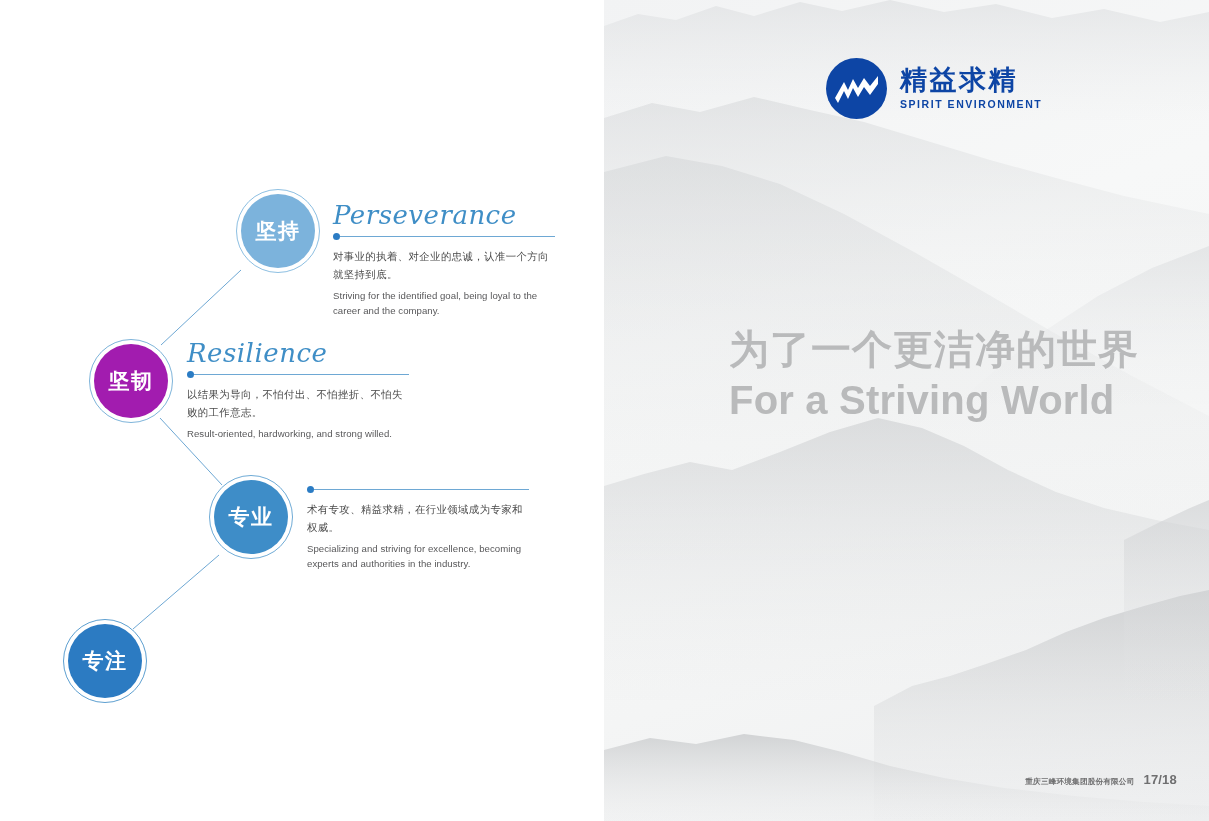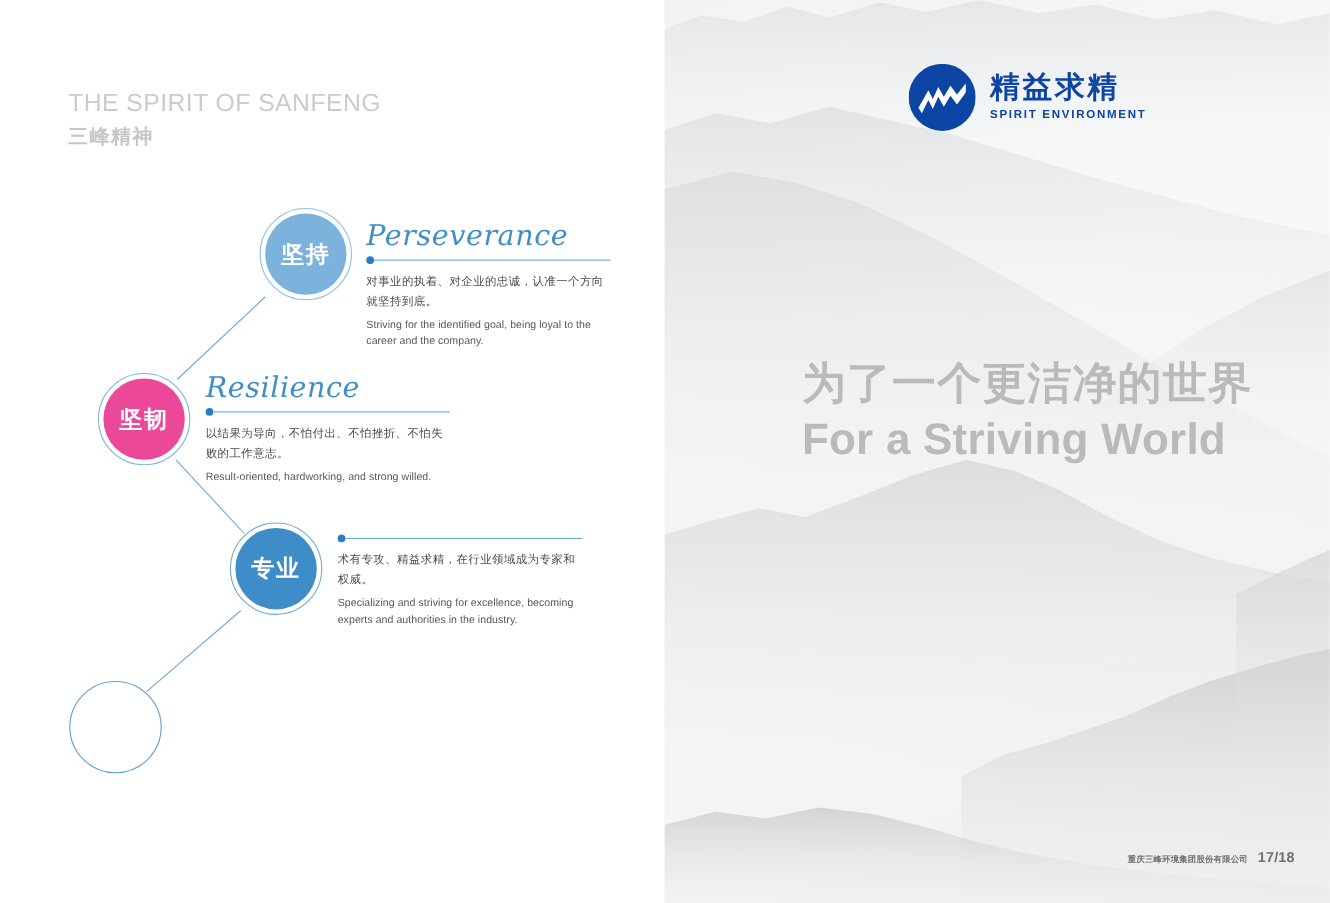--- a/index.html
+++ b/index.html
@@ -232,24 +232,20 @@
     letter-spacing: 0.2px;
   }
 </style>
 </head>
 <body>
 
 <div id="page">
 
   <div id="left-panel">
 
-    <div id="heading-block">
-      <div id="heading-en">THE SPIRIT OF SANFENG</div>
-      <div id="heading-cn">三峰精神</div>
-    </div>
 
     <svg id="connector-svg" viewBox="0 0 604 821" preserveAspectRatio="none">
       <line x1="241" y1="270" x2="161" y2="345" stroke="#6ea8d4" stroke-width="1"></line>
       <line x1="160" y1="418" x2="222" y2="485" stroke="#6ea8d4" stroke-width="1"></line>
       <line x1="219" y1="555" x2="133" y2="629" stroke="#6ea8d4" stroke-width="1"></line>
     </svg>
 
     <div class="spirit-node" style="left:0; top:0; width:604px; height:821px;">
       <div class="node-ring" style="left:236px; top:189px; width:84px; height:84px; border-color:#8dbfe2;"></div>
       <div class="node-circle" style="left:241px; top:194px; width:74px; height:74px; background:#7cb3dc;">
@@ -261,21 +257,21 @@
           <span class="rule-dot"></span>
           <span class="rule-line"></span>
         </div>
         <div class="desc-cn">对事业的执着、对企业的忠诚，认准一个方向就坚持到底。</div>
         <div class="desc-en">Striving for the identified goal, being loyal to the career and the company.</div>
       </div>
     </div>
 
     <div class="spirit-node" style="left:0; top:0; width:604px; height:821px;">
       <div class="node-ring" style="left:89px; top:339px; width:84px; height:84px; border-color:#7eb4da;"></div>
-      <div class="node-circle" style="left:94px; top:344px; width:74px; height:74px; background:#ec4899;text-align:center;">
+      <div class="node-circle" style="left:94px; top:344px; width:74px; height:74px; background:#a21caf;text-align:center;">
         <span class="node-label">坚韧</span>
       </div>
       <div class="node-text" style="left:187px; top:340px; width:222px;">
         <div class="script-title">Resilience</div>
         <div class="rule-row">
           <span class="rule-dot"></span>
           <span class="rule-line"></span>
         </div>
         <div class="desc-cn">以结果为导向，不怕付出、不怕挫折、不怕失败的工作意志。</div>
         <div class="desc-en">Result-oriented, hardworking, and strong willed.</div>
@@ -292,20 +288,23 @@
           <span class="rule-dot"></span>
           <span class="rule-line"></span>
         </div>
         <div class="desc-cn">术有专攻、精益求精，在行业领域成为专家和权威。</div>
         <div class="desc-en">Specializing and striving for excellence, becoming experts and authorities in the industry.</div>
       </div>
     </div>
 
     <div class="spirit-node" style="left:0; top:0; width:604px; height:821px;">
       <div class="node-ring" style="left:63px; top:619px; width:84px; height:84px; border-color:#5d9fd0;"></div>
+      <div class="node-circle" style="left:68px; top:624px; width:74px; height:74px; background:#2c7bc2;">
+        <span class="node-label">专注</span>
+      </div>
     </div>
 
   </div>
 
   <div id="right-panel">
 
     <svg id="mountains" viewBox="0 0 605 821" preserveAspectRatio="none">
       <defs>
         <linearGradient id="mg1" x1="0" y1="0" x2="0" y2="1">
           <stop offset="0%" stop-color="#d9dbdd" stop-opacity="0.55"></stop>

